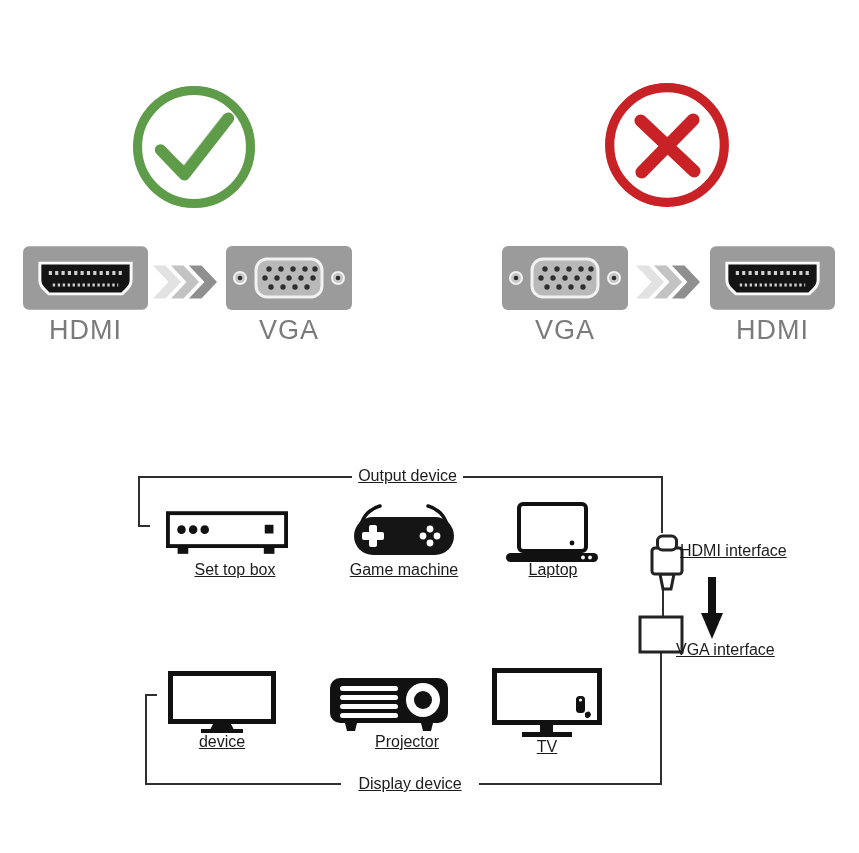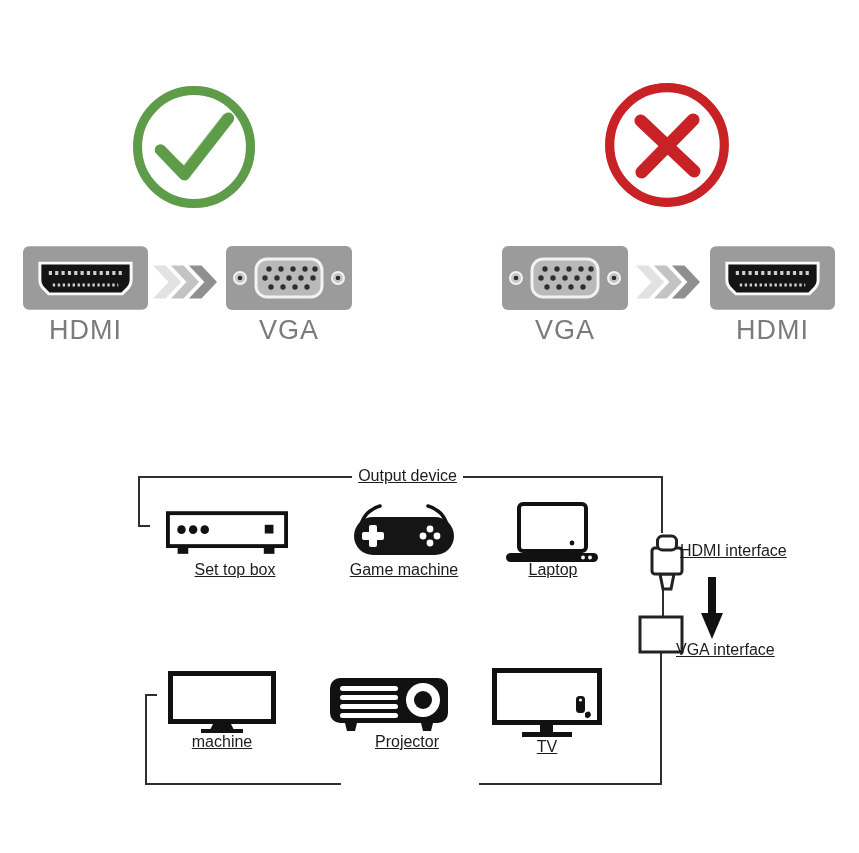--- a/index.html
+++ b/index.html
@@ -144,20 +144,21 @@
 
     <rect x="640" y="617" width="42" height="35" fill="#ffffff" stroke="#222222" stroke-width="3"></rect>
 
     <g>
       <line x1="712" y1="577" x2="712" y2="616" stroke="#111111" stroke-width="8"></line>
       <polygon points="701,613 723,613 712,639" fill="#111111"></polygon>
     </g>
   </svg>
 
   <div class="abs flow-label" style="left:352px;width:111px;top:467px;">Output device</div>
+  <div class="abs flow-label" style="left:341px;width:138px;top:775px;">Display device</div>
   <div class="abs flow-label left" style="left:680px;top:542px;">HDMI interface</div>
   <div class="abs flow-label left" style="left:676px;top:641px;">VGA interface</div>
 
   <svg class="abs" style="left:166px;top:511px;" width="122" height="45" viewBox="0 0 126 46">
     <rect x="2" y="2" width="122" height="34" fill="#ffffff" stroke="#111111" stroke-width="4"></rect>
     <circle cx="16" cy="19" r="4.4" fill="#111111"></circle>
     <circle cx="28" cy="19" r="4.4" fill="#111111"></circle>
     <circle cx="40" cy="19" r="4.4" fill="#111111"></circle>
     <rect x="102" y="14" width="9" height="9" fill="#111111"></rect>
     <rect x="12" y="36" width="11" height="8" fill="#111111"></rect>
@@ -210,17 +211,17 @@
 
   <svg class="abs" style="left:492px;top:668px;" width="110" height="72" viewBox="0 0 110 72">
     <rect x="2.5" y="2.5" width="105" height="52" fill="#ffffff" stroke="#111111" stroke-width="5"></rect>
     <rect x="84" y="28" width="9" height="17" rx="3.5" fill="#111111"></rect>
     <circle cx="88.5" cy="32" r="1.6" fill="#ffffff"></circle>
     <path d="M93,45 q5,-4 6,2 q-2,5 -6,2 z" fill="#111111"></path>
     <rect x="48" y="55" width="13" height="9" fill="#111111"></rect>
     <rect x="30" y="64" width="50" height="5" fill="#111111"></rect>
   </svg>
 
-  <div class="abs flow-label" style="left:168px;width:108px;top:733px;">machine</div>
+  <div class="abs flow-label" style="left:168px;width:108px;top:733px;">device</div>
   <div class="abs flow-label" style="left:348px;width:118px;top:733px;">Projector</div>
   <div class="abs flow-label" style="left:492px;width:110px;top:738px;">TV</div>
 
 </div>
 
 </body></html>

